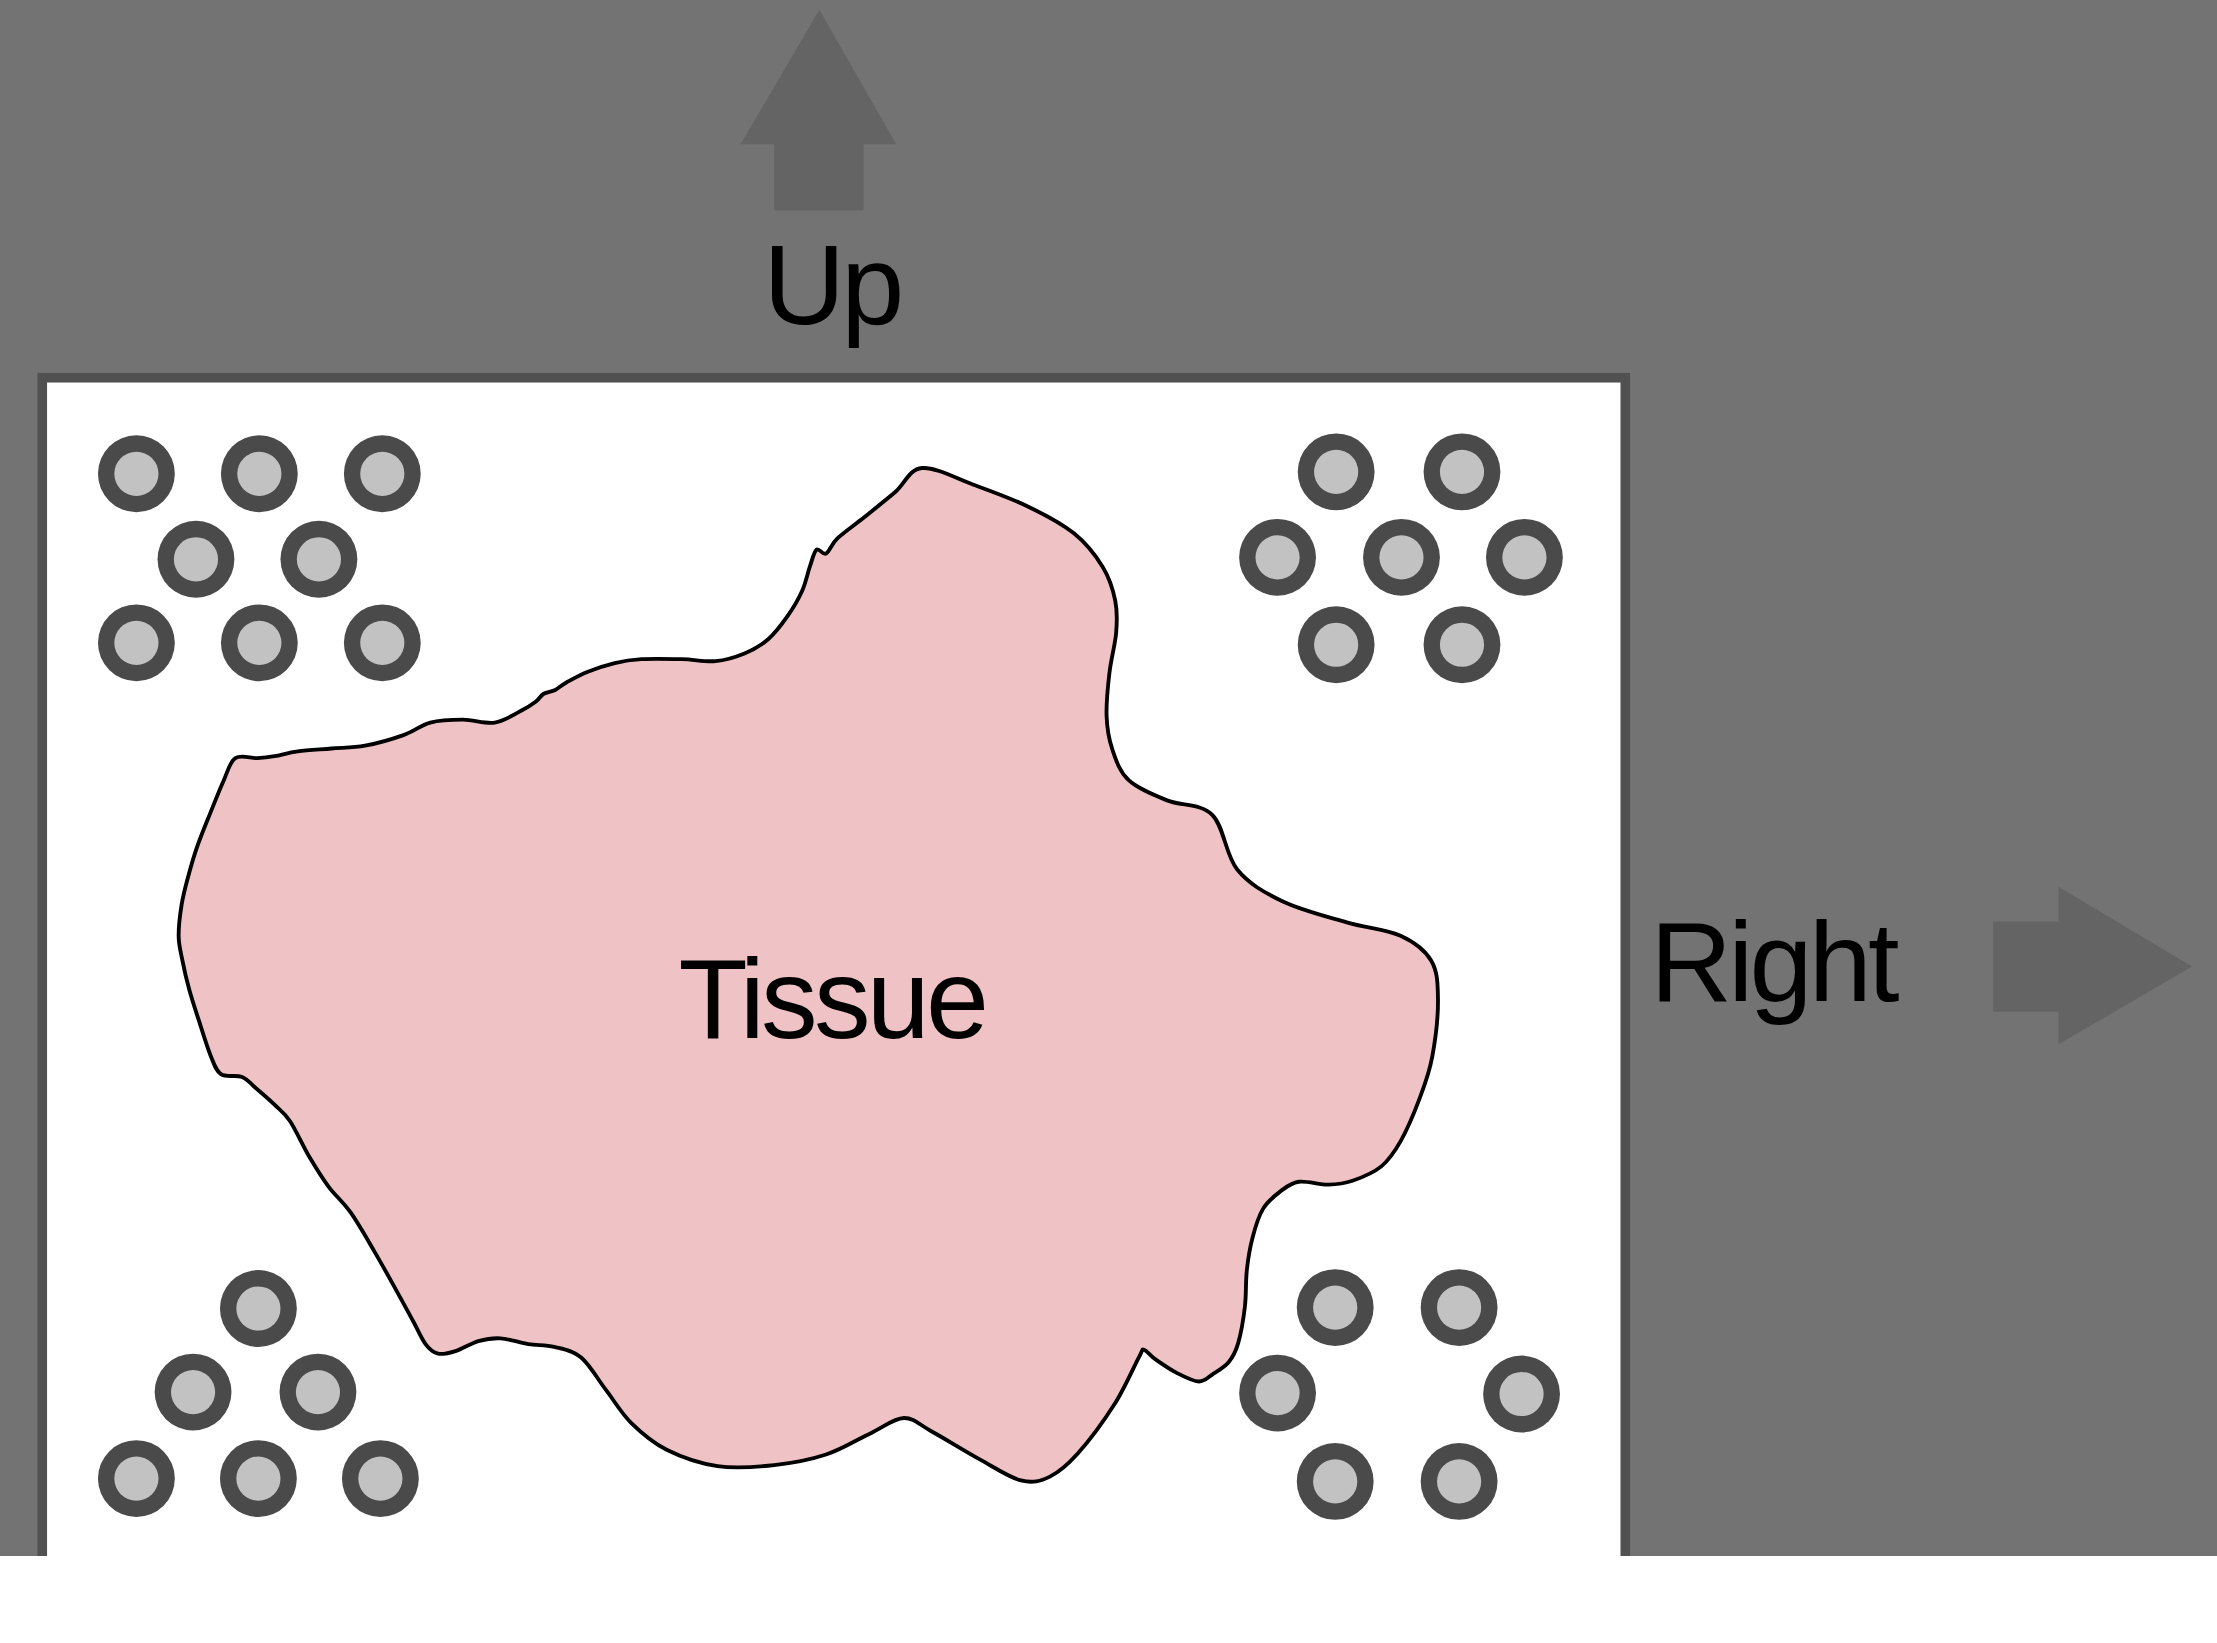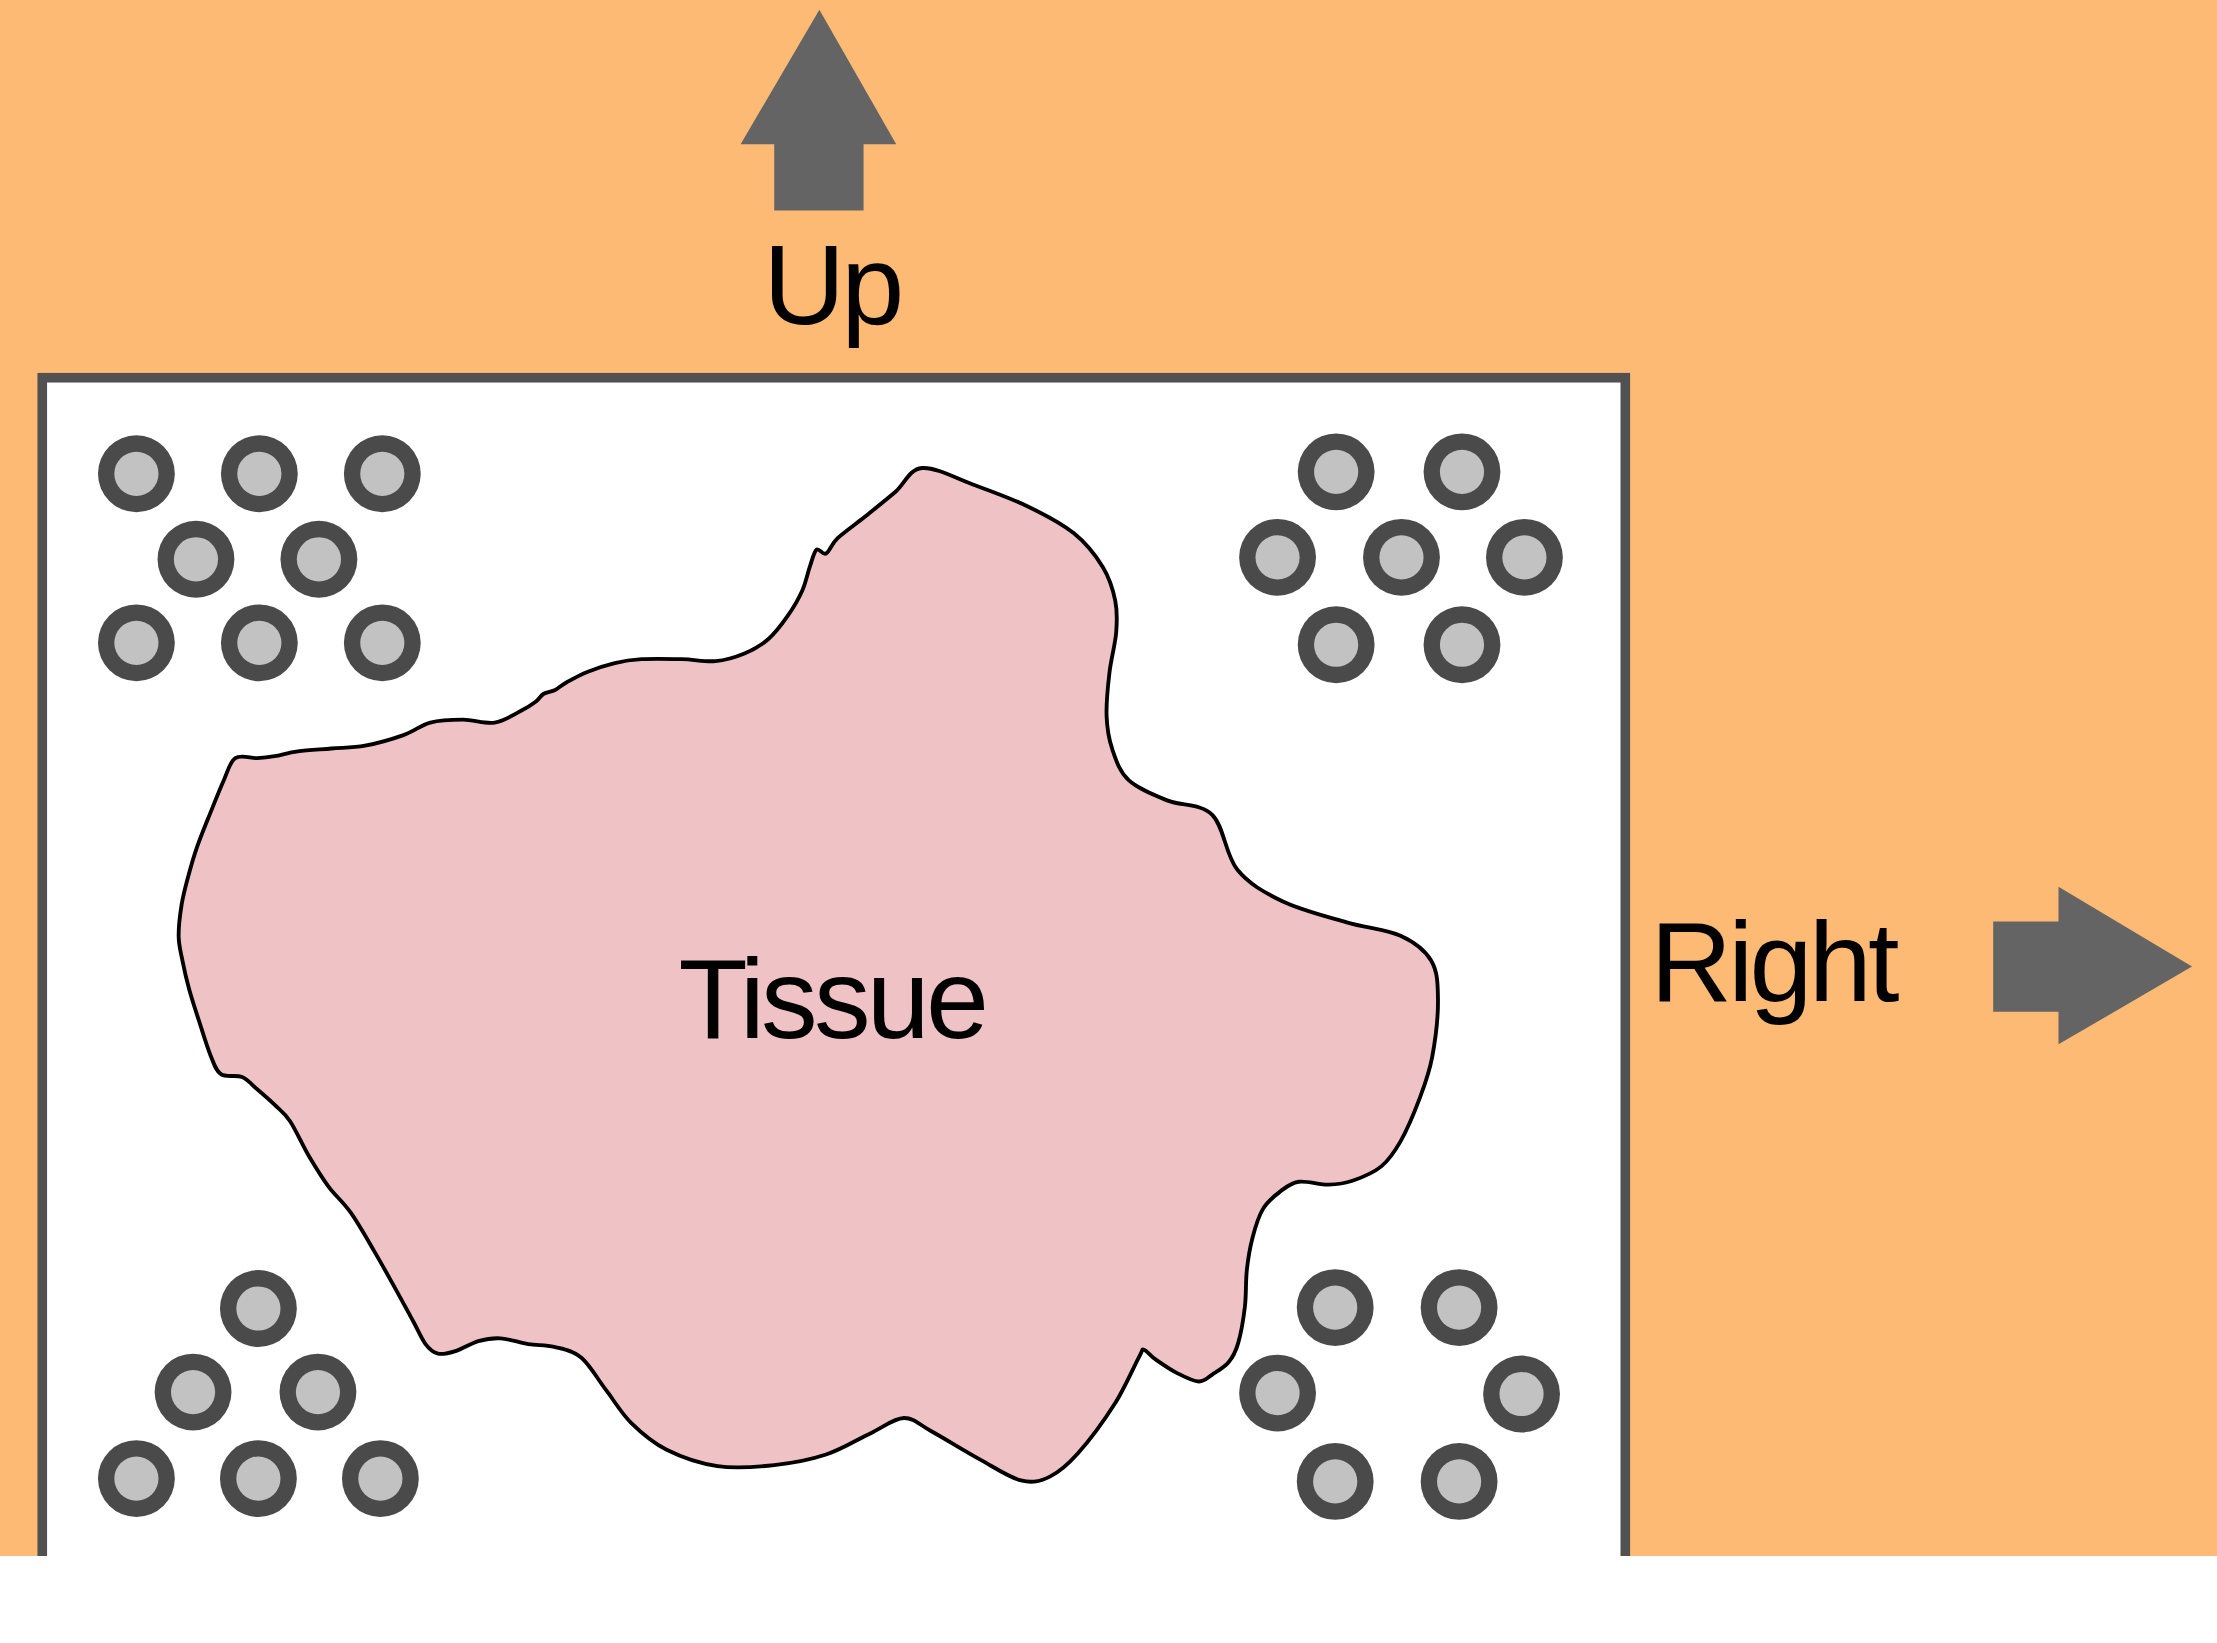--- a/index.html
+++ b/index.html
@@ -1,20 +1,20 @@
 <!DOCTYPE html>
 <html><head>
 <meta charset="utf-8">
 <style>
   html, body { margin: 0; padding: 0; background: #ffffff; }
   .stage {
     position: relative;
     width: 2217px;
     height: 1556px;
-    background: #fdba74;
+    background: #737373;
     overflow: hidden;
   }
   .stage svg { display: block; width: 2217px; height: 1644px; }
   .label {
     font-family: "Liberation Sans", sans-serif;
     font-size: 118px;
     letter-spacing: -4px;
     fill: #000000;
   }
 </style>

